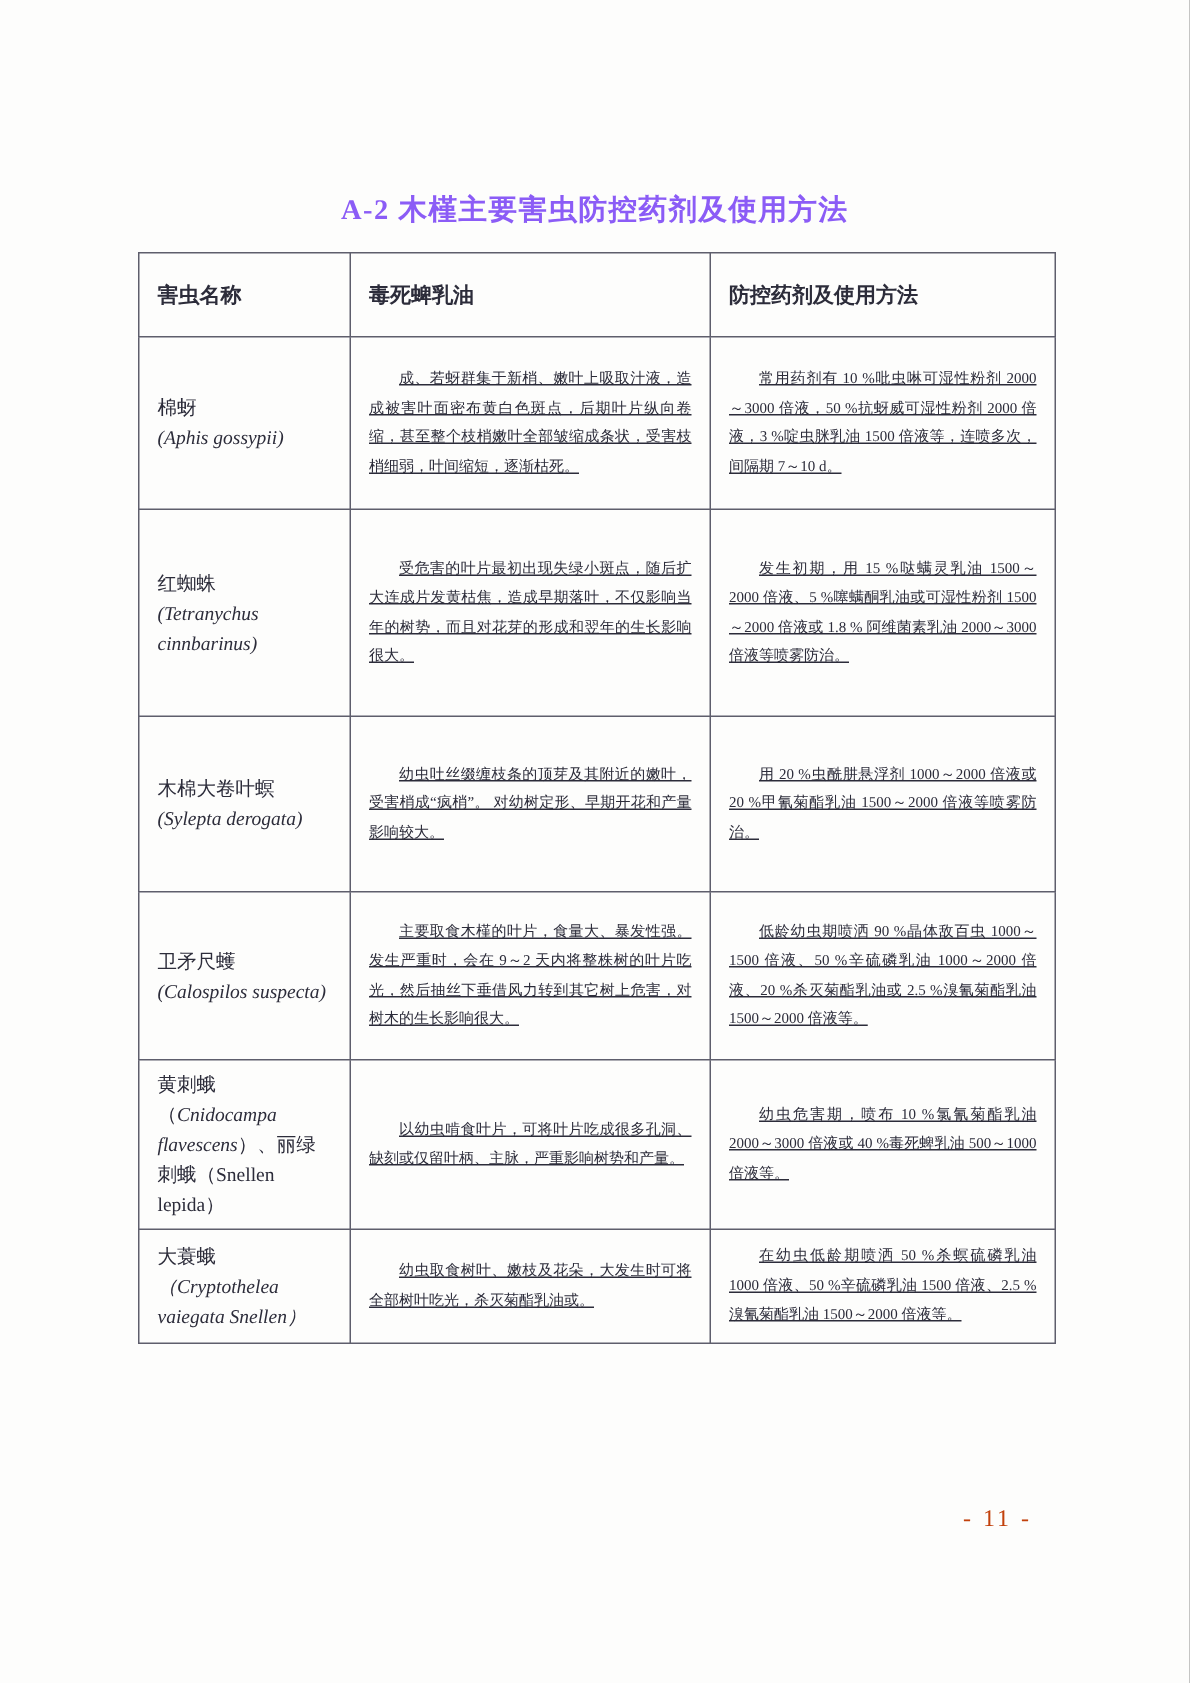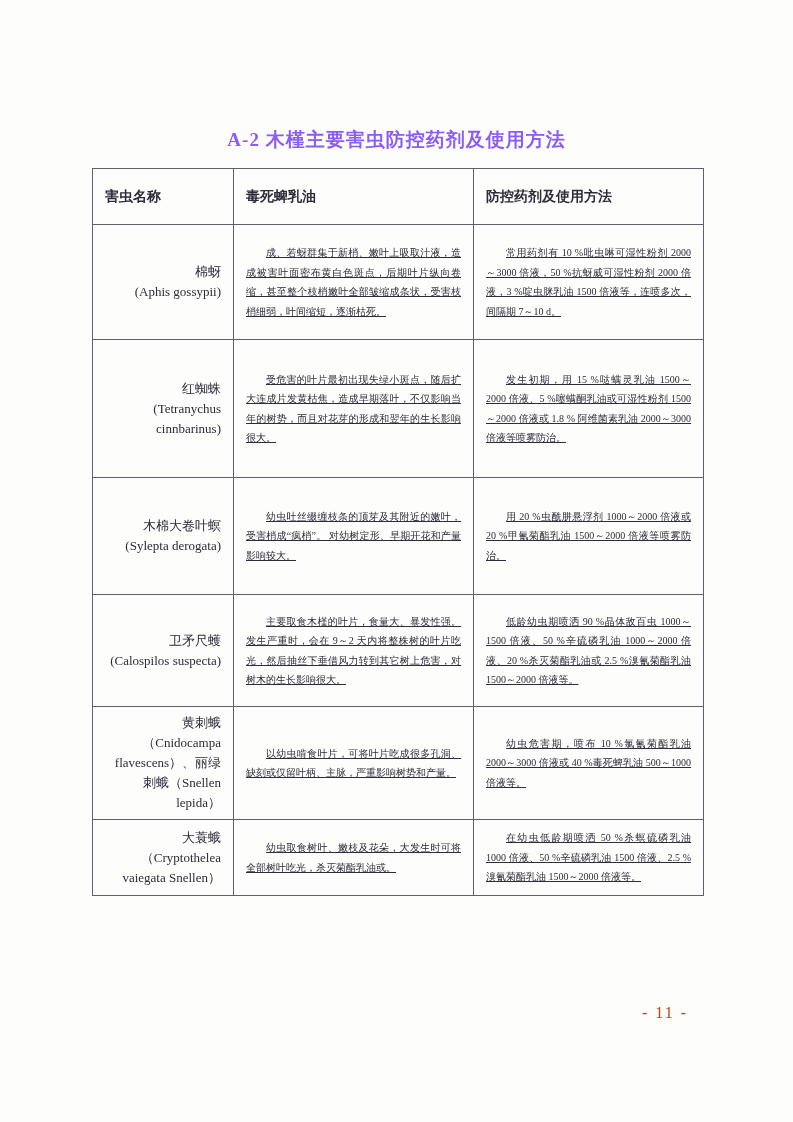--- a/index.html
+++ b/index.html
@@ -35,26 +35,26 @@
     box-sizing:border-box;
   }
   th.hdr{
     font-size:14px;
     font-weight:bold;
     text-align:left;
     color:#2c2c3a;
     height:56px;
   }
   .name-cell{
-    text-align:right;
+    text-align:left;
     font-size:13px;
     line-height:20px;
     padding:6px 6px;
   }
-  .latin{}
+  .latin{font-style:italic;}
   .text-cell{
     font-size:10px;
     line-height:19.5px;
     text-decoration:underline;
   }
   .text-cell p{
     margin:0;
     text-indent:2em;
     text-align:justify;
   }

